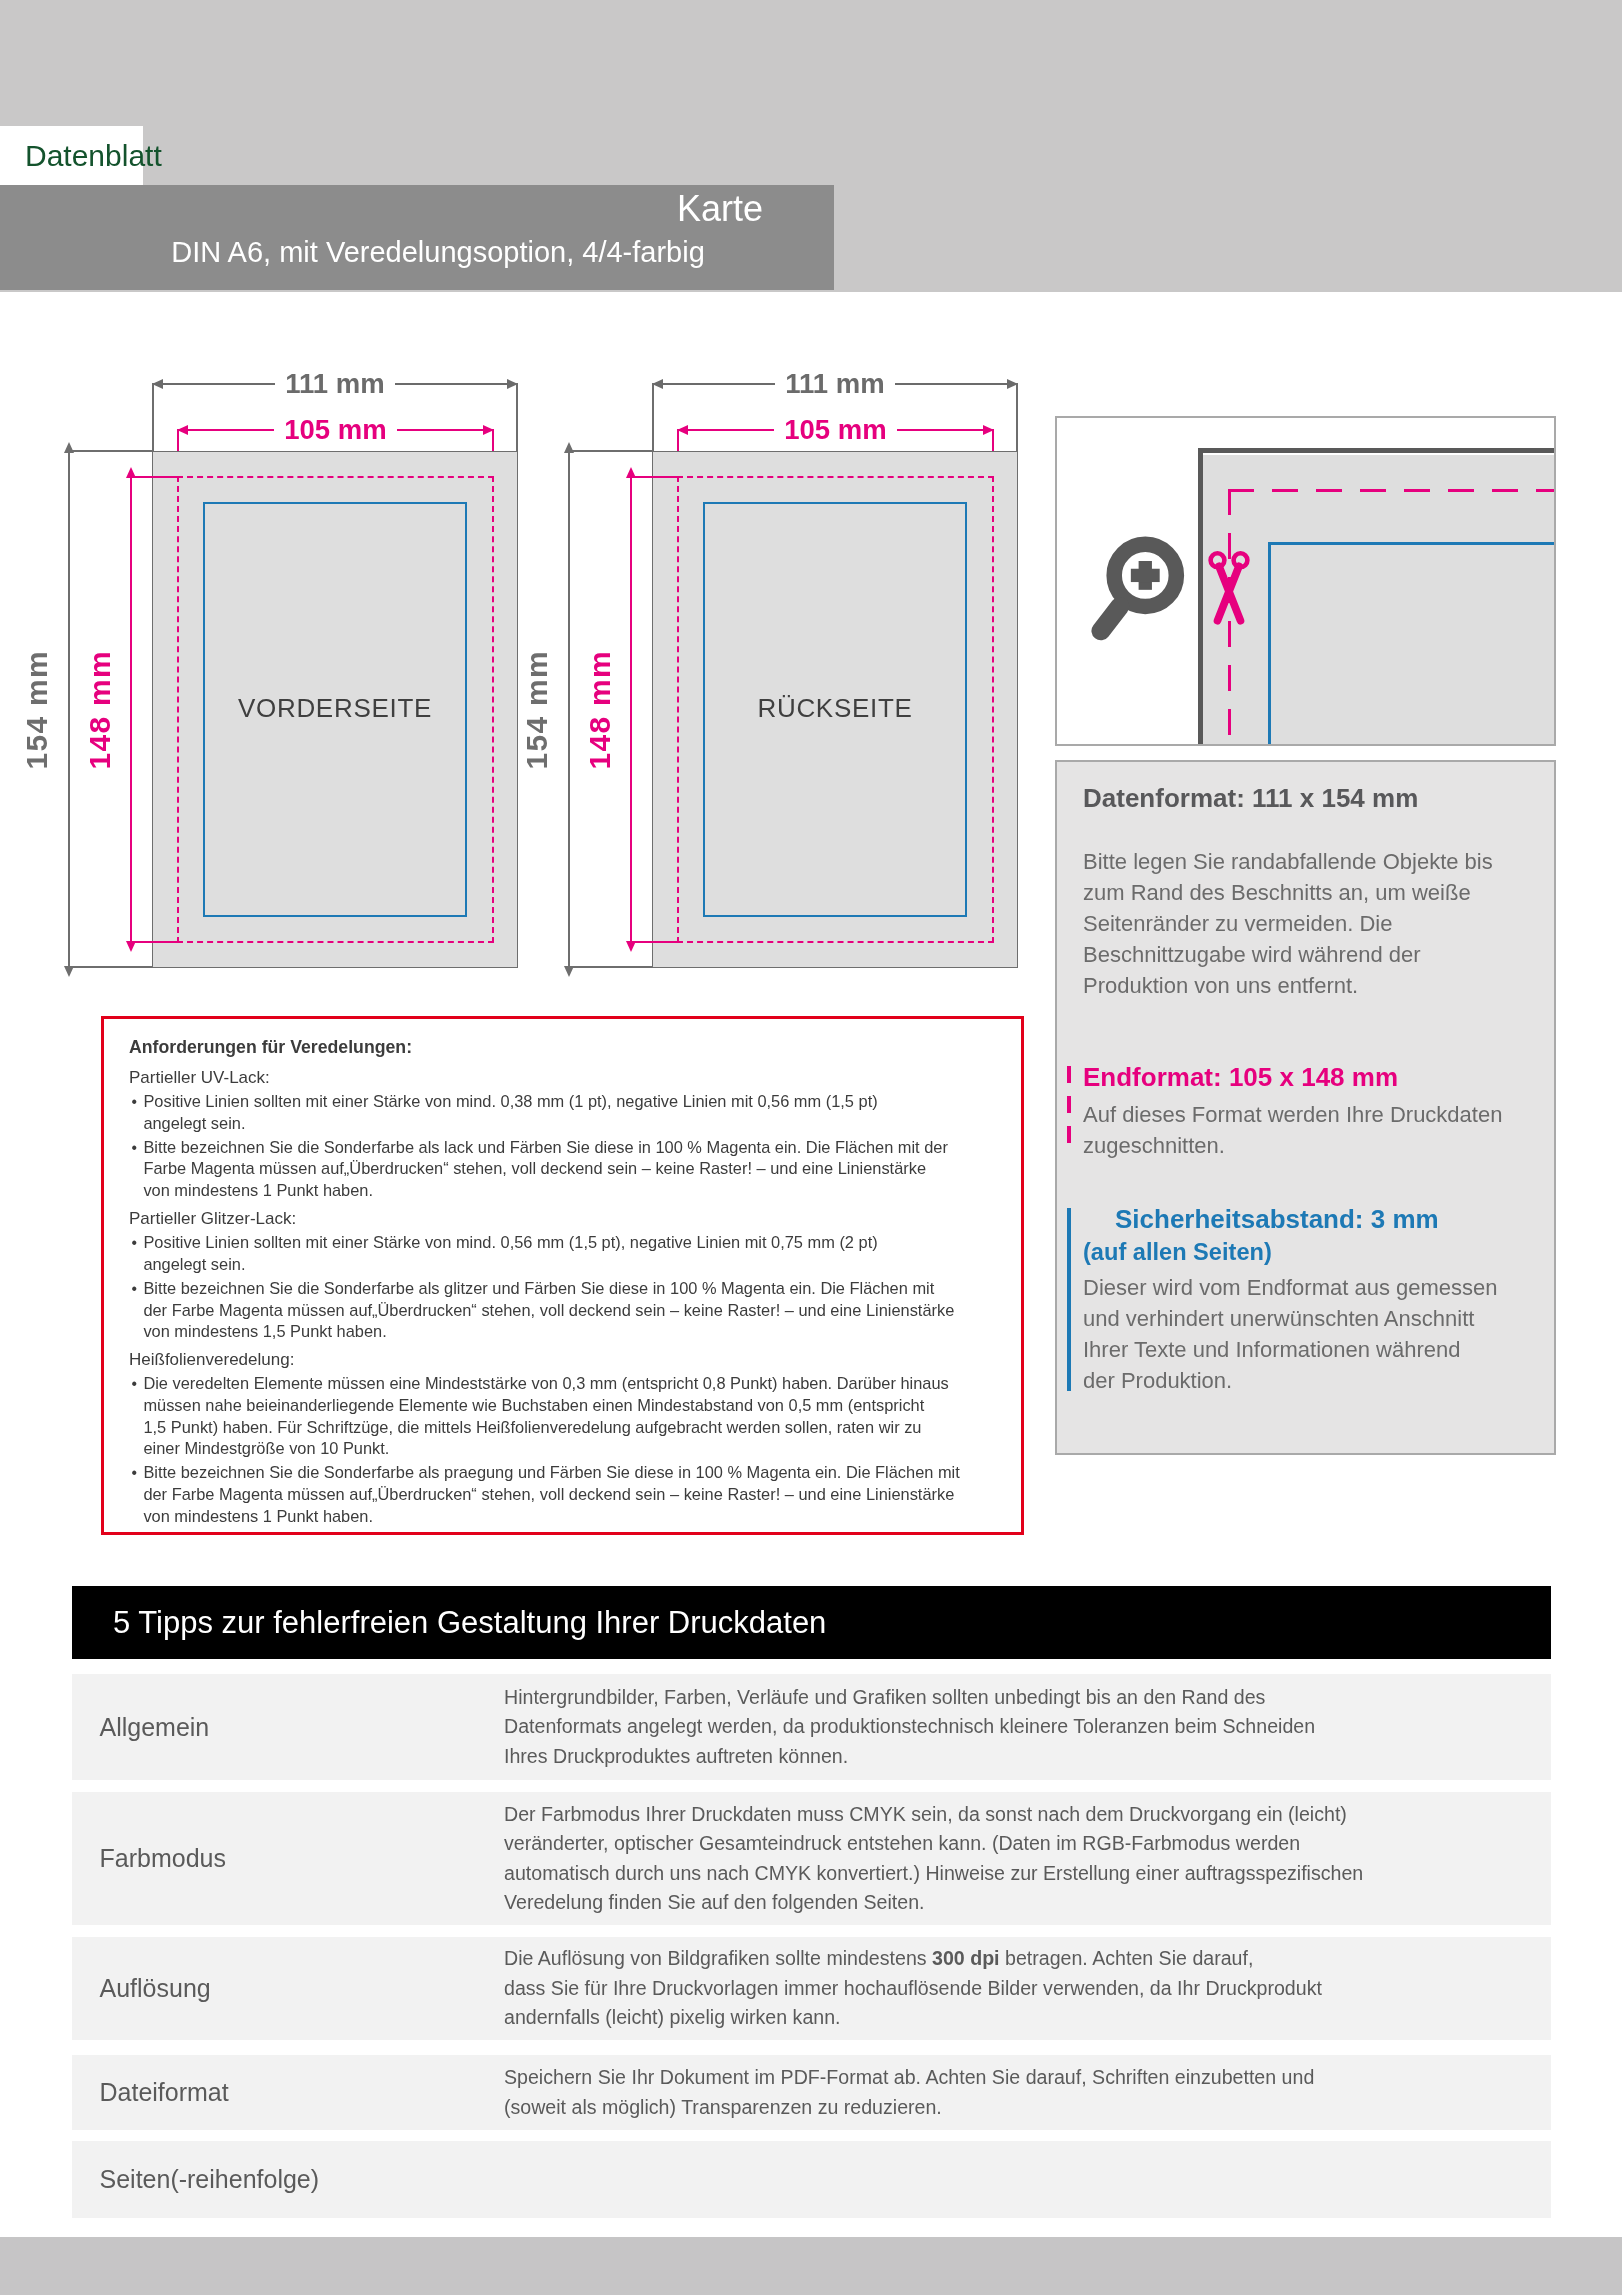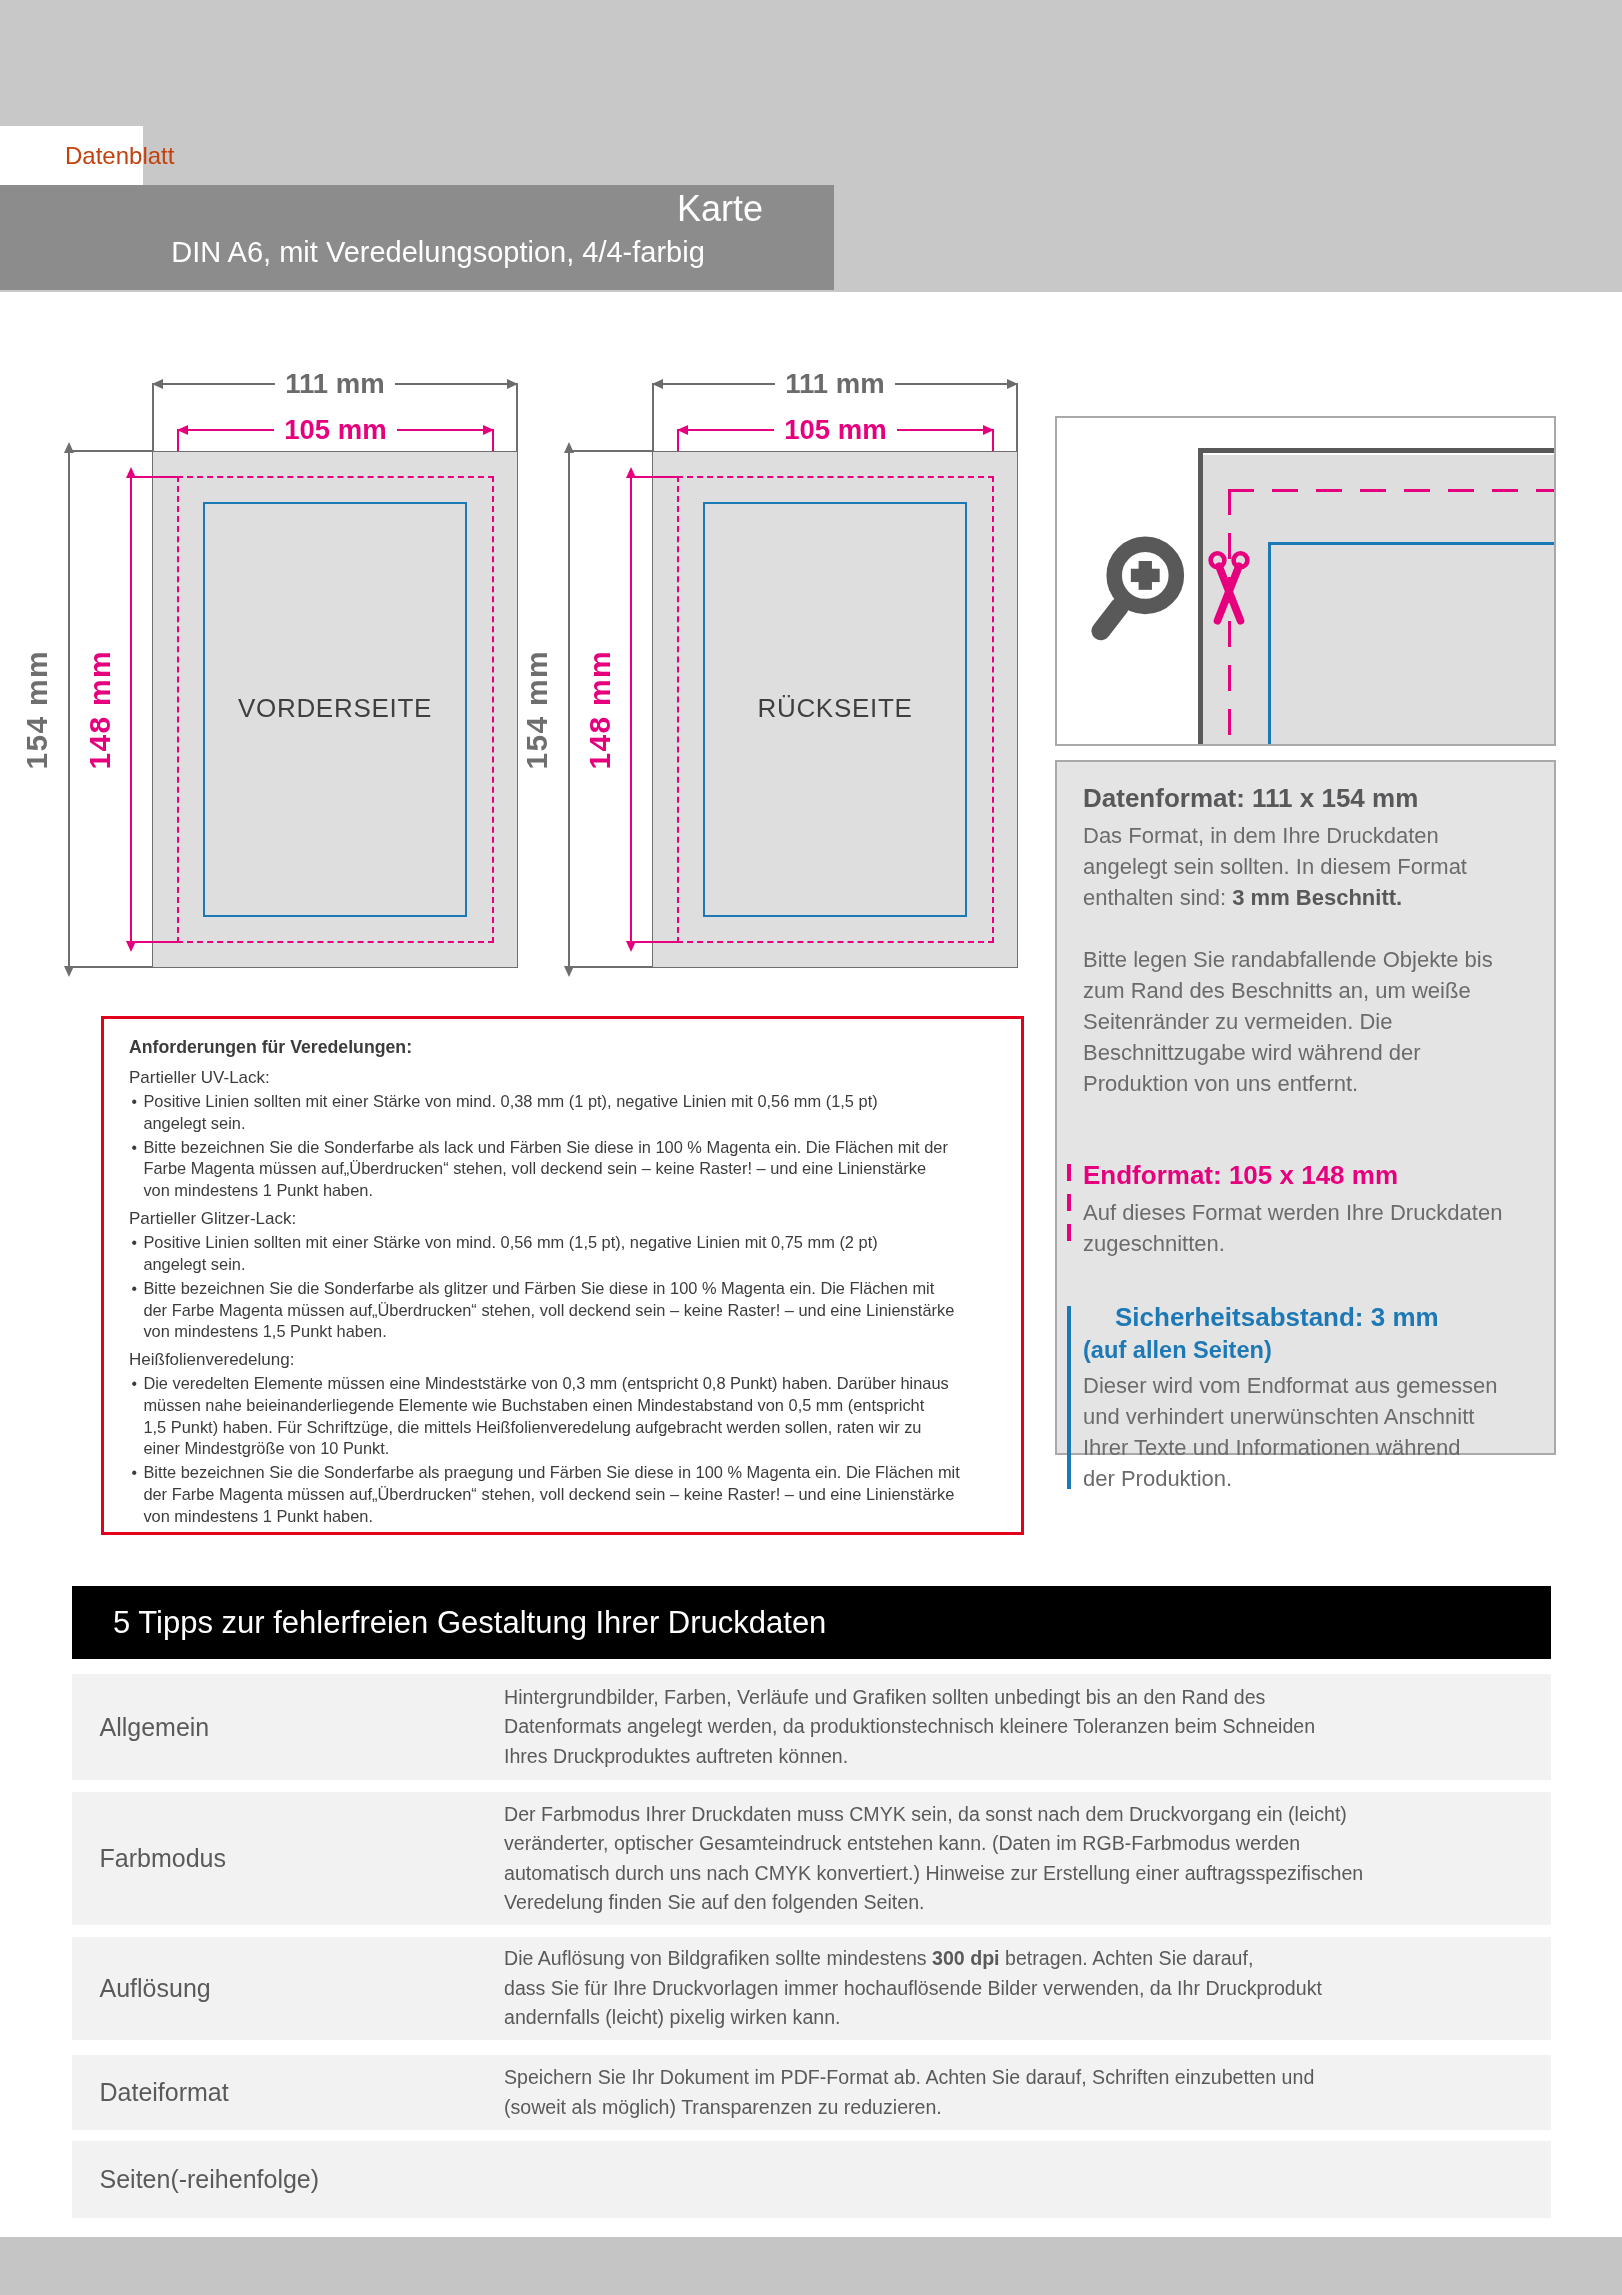--- a/index.html
+++ b/index.html
@@ -3,21 +3,21 @@
 <meta charset="utf-8">
 <style>
   html,body{margin:0;padding:0;background:#ffffff;}
   .page{position:relative;width:1623px;height:2295px;background:#ffffff;overflow:hidden;
         font-family:"Liberation Sans", sans-serif;}
 
   
   .bg-top{position:absolute;left:0;top:0;width:1623px;height:292px;background:#c9c8c8;}
   .title-box{position:absolute;left:0;top:126px;width:143px;height:59px;background:#ffffff;
              display:flex;align-items:center;}
-  .title-box span{padding-left:25px;font-size:24px;color:#c2410c;margin-left:40px;}
+  .title-box span{padding-left:25px;font-size:30px;color:#14532d;}
   .band{position:absolute;left:0;top:185px;width:834px;height:105px;background:#8c8c8c;text-decoration:underline;}
   .band-title{position:absolute;left:589px;top:2.6px;width:262px;text-align:center;
               font-size:36px;color:#ffffff;line-height:42px;}
   .band-subtitle{position:absolute;left:65px;top:50px;width:746px;text-align:center;
               font-size:29px;color:#ffffff;line-height:35px;}
 
   
   .diagram{position:absolute;top:365px;left:var(--x);width:366px;height:605px;}
   .card{position:absolute;left:0;top:86px;width:366px;height:517px;background:#dedede;
         border:1.3px solid #6e6e6e;box-sizing:border-box;}
@@ -227,23 +227,20 @@
       <circle cx="15" cy="13" r="9" fill="none" stroke="#e6007e" stroke-width="6"></circle>
       <circle cx="45" cy="13" r="9" fill="none" stroke="#e6007e" stroke-width="6"></circle>
       <line x1="17" y1="21" x2="45" y2="92" stroke="#e6007e" stroke-width="10" stroke-linecap="round"></line>
       <line x1="43" y1="21" x2="15" y2="92" stroke="#e6007e" stroke-width="10" stroke-linecap="round"></line>
     </svg>
   </div>
 
   <div class="panel">
     <div class="blk">
       <p class="p-head c-dark">Datenformat: 111 x 154 mm</p>
-      <p class="p-body"><span>Das Format, in dem Ihre Druckdaten
-angelegt sein sollten. In diesem Format
-enthalten sind: </span><b class="c-dark">3 mm Beschnitt.</b></p>
       <p class="p-body" style="margin-top:31px;">Bitte legen Sie randabfallende Objekte bis
 zum Rand des Beschnitts an, um weiße
 Seitenränder zu vermeiden. Die
 Beschnittzugabe wird während der
 Produktion von uns entfernt.</p>
     </div>
     <div class="blk blk-end">
       <p class="p-head c-mag">Endformat: 105 x 148 mm</p>
       <p class="p-body">Auf dieses Format werden Ihre Druckdaten
 zugeschnitten.</p>

